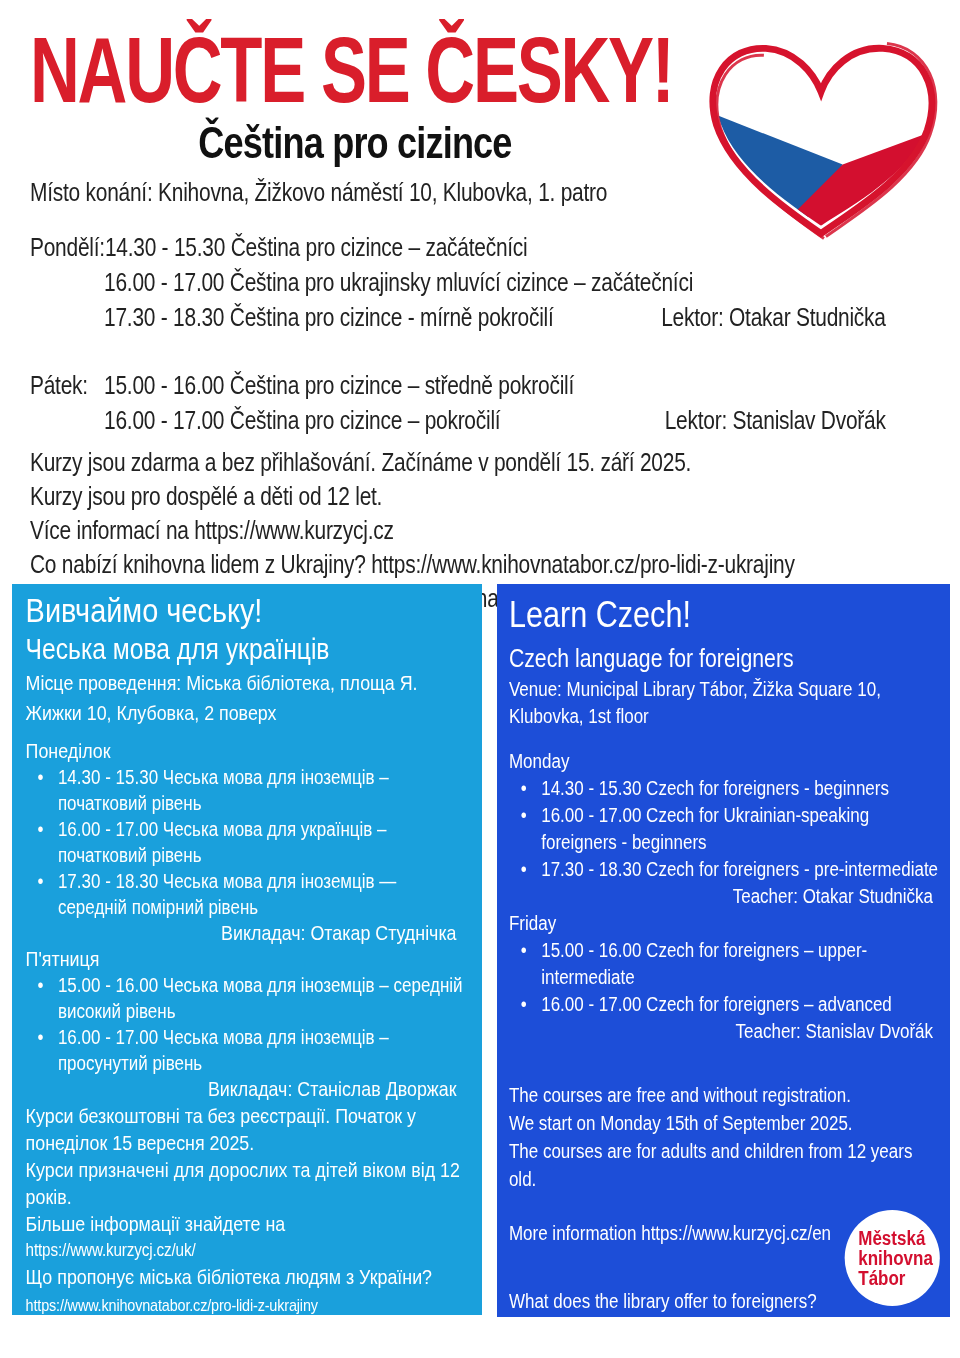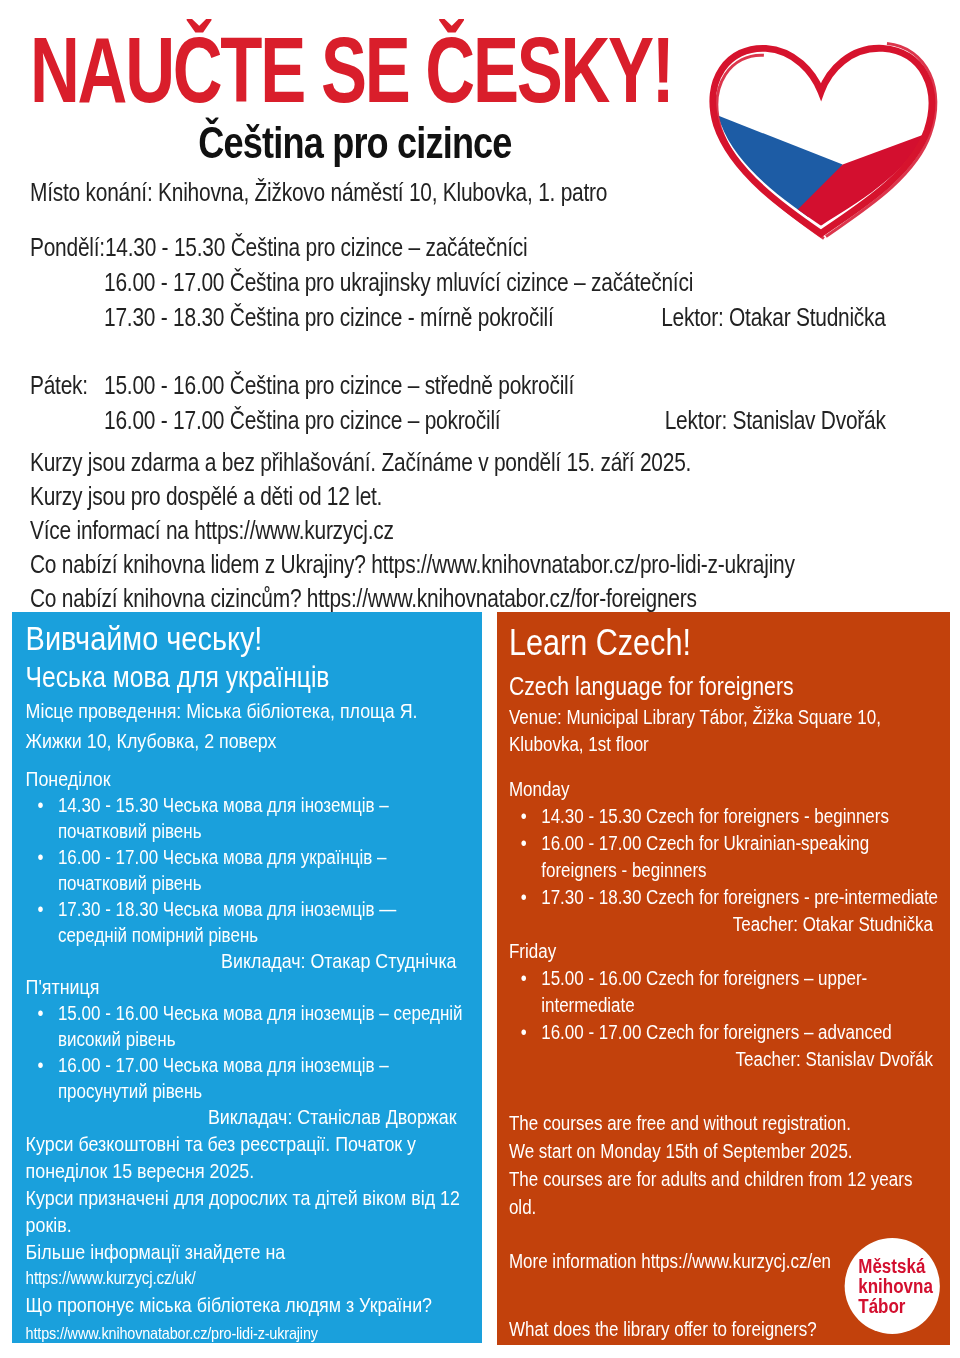--- a/index.html
+++ b/index.html
@@ -31,23 +31,23 @@
   }
   .venue-line{line-height:32px;margin-bottom:22px;}
   .sched{padding-right:97px;}
   .sched-row{display:flex;line-height:35px;}
   .sched-row .day{flex:0 0 92px;}
   .sched-row .entry{white-space:nowrap;}
   .sched-row .lektor{margin-left:auto;white-space:nowrap;}
   .friday-gap{margin-top:33px;}
   .info-block{margin-top:7px;line-height:34px;}
   
-  .panel{position:absolute;top:612px;overflow:hidden;color:#fff;}
+  .panel{position:absolute;top:584px;overflow:hidden;color:#fff;}
   .panel-blue{left:12px;width:470px;height:731px;background:#1aa0dc;}
-  .panel-red{left:497px;width:453px;height:733px;background:#c2410c;}
+  .panel-red{left:497px;width:453px;height:733px;background:#1d4ed8;}
   .panel-inner{transform:scaleX(0.85);transform-origin:0 0;box-sizing:border-box;position:relative;height:100%;}
   .panel-blue .panel-inner{width:553px;padding:6px 16px 8px 16px;}
   .panel-red  .panel-inner{width:533px;padding:8px 14px 8px 14px;}
 
   .p-title{margin:0;font-weight:400;}
   .panel-blue .p-title{font-size:34px;line-height:40px;margin-bottom:2px;}
   .panel-red  .p-title{font-size:36px;line-height:46px;margin-bottom:4px;}
   .p-sub{margin:0;font-weight:400;}
   .panel-blue .p-sub{font-size:29px;line-height:34px;margin-bottom:2px;}
   .panel-red  .p-sub{font-size:25px;line-height:32px;margin-bottom:2px;}

